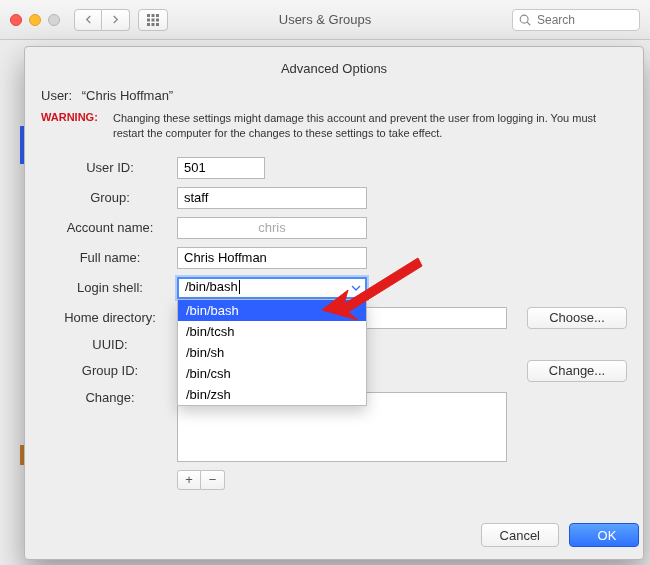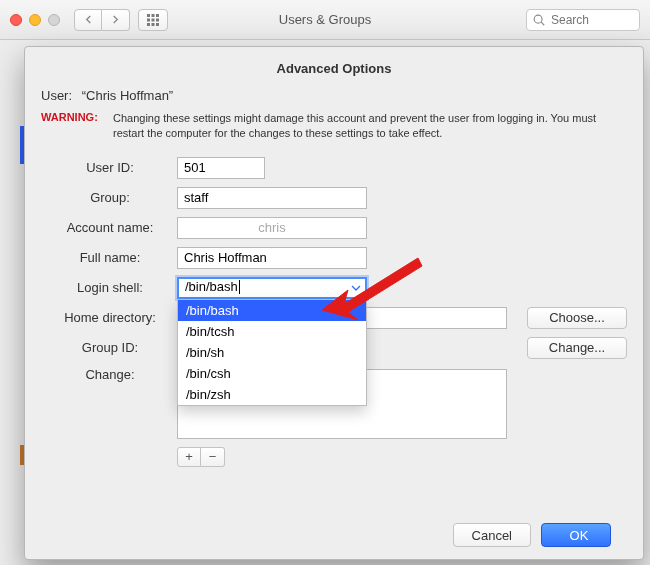--- a/index.html
+++ b/index.html
@@ -19,37 +19,37 @@
   .nav-group { display:flex; }
   .nav-btn { width:28px; height:22px; background:linear-gradient(#fff,#f1f1f1);
     border:1px solid #c3c3c3; display:flex; align-items:center; justify-content:center; color:#8a8a8a; font-size:12px;}
   .nav-btn:first-child{border-radius:4px 0 0 4px;}
   .nav-btn:last-child{border-radius:0 4px 4px 0; border-left:none;}
   .grid-btn { width:30px; height:22px; border:1px solid #c3c3c3; border-radius:4px;
     background:linear-gradient(#fff,#f1f1f1); display:flex; align-items:center; justify-content:center;}
   .grid-btn svg{width:14px;height:14px;color:#7a7a7a;}
   .title-center{position:absolute; left:0; right:0; text-align:center; font-size:13px; color:#555;}
   .search-wrap{margin-left:auto; position:relative;}
-  .search-input{width:114px; height:22px; border:1px solid #c9c9c9; border-radius:4px;
+  .search-input{width:128px; height:22px; border:1px solid #c9c9c9; border-radius:4px;
     background:#fff; padding-left:24px; font-size:12px; color:#8b5cf6;}
   .search-icn{position:absolute; left:6px; top:4px; width:14px; height:14px; color:#8a8a8a;}
 
   
   .underpane{position:absolute; top:40px; left:0; right:0; bottom:0; background:#ececec;}
   .blue-sel{position:absolute; left:20px; top:86px; width:6px; height:38px; background:#2f62ff;}
   .lock-hint{position:absolute; left:20px; bottom:100px; width:5px; height:20px; background:#c77b2b;}
 
   
   .sheet {
     position:absolute; left:24px; top:46px; width:620px; height:514px;
     background:#eeeeee; border:1px solid #b7b7b7; border-radius:4px;
     box-shadow:0 14px 30px rgba(0,0,0,.35);
     padding:14px 16px 14px 16px;
   }
-  .sheet-title{text-align:center; font-size:13px; font-weight:700; color:#333; margin-bottom:12px;}
+  .sheet-title{text-align:center; font-size:13px; font-weight:400; color:#333; margin-bottom:12px;}
   .user-line{font-size:13px; color:#333; margin-bottom:8px;}
   .user-line .uname{margin-left:6px;}
   .warn-line{font-size:11px; color:#333; margin-bottom:16px; display:flex;}
   .warn-label{color:#d1121c; font-weight:600; min-width:72px;}
   .warn-text{flex:1; line-height:1.35;}
 
   .form-rows{margin-left:10px;}
   .row{display:flex; align-items:center; margin-bottom:8px; position:relative;}
   .row-label{width:118px; text-align:center; font-size:13px; color:#333; margin-right:8px;}
   .txt-input{height:22px; border:1px solid #b9b9b9; background:#fff; font-size:13px;
@@ -72,21 +72,21 @@
   .side-btn{margin-left:auto; width:100px; height:22px; border:1px solid #c3c3c3;
     border-radius:4px; background:linear-gradient(#fff,#f1f1f1); font-size:13px; color:#333;}
 
   .aliases-box{width:330px; height:70px; background:#fff; border:1px solid #b9b9b9; margin-top:2px;}
   .plusminus{display:flex; margin-top:0; margin-left:126px;}
   .pm{width:24px;height:20px;background:linear-gradient(#fff,#f1f1f1);border:1px solid #c3c3c3;
     display:flex;align-items:center;justify-content:center;font-size:13px;color:#555;}
   .pm.plus{border-radius:3px 0 0 3px;}
   .pm.minus{border-left:none;border-radius:0 3px 3px 0;}
 
-  .footer{position:absolute; bottom:12px; right:32px; display:flex; gap:10px;}
+  .footer{position:absolute; bottom:12px; right:4px; display:flex; gap:10px;}
   .btn{height:24px; padding:0 18px; border-radius:4px; font-size:13px;}
   .btn-cancel{background:linear-gradient(#fff,#f1f1f1); border:1px solid #c3c3c3; color:#333;}
   .btn-ok{background:linear-gradient(#5aa2ff,#2f72ff); border:1px solid #1f55d9; color:#fff; min-width:70px;padding-left:24px;}
 
   
   .arrow-ov{position:absolute; left:310px; top:246px; width:120px; height:80px; pointer-events:none; z-index:100;}
 
   
   .caret{display:inline-block; width:1px; height:14px; background:#000; vertical-align:middle; margin-left:1px;}
 </style>
@@ -196,20 +196,23 @@
         </div>
       </div>
     </div>
 
     <div class="row">
       <div class="row-label">Home directory:</div>
       <input class="txt-input w-lg" style="">
       <button class="side-btn">Choose...</button>
     </div>
 
+    <div class="row">
+      <div class="row-label">UUID:</div>
+    </div>
 
     <div class="row">
       <div class="row-label">Group ID:</div>
       <div style="width:330px"></div>
       <button class="side-btn">Change...</button>
     </div>
 
     <div class="row" style="align-items:flex-start;">
       <div class="row-label">Change:</div>
       <div class="aliases-box"></div>

